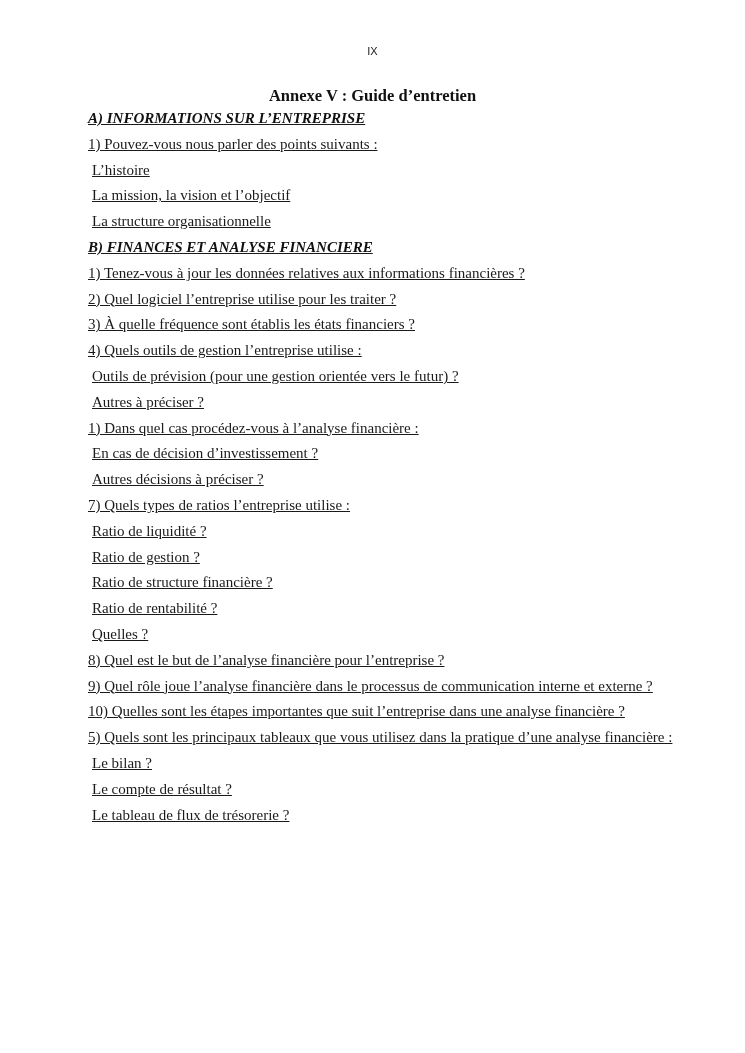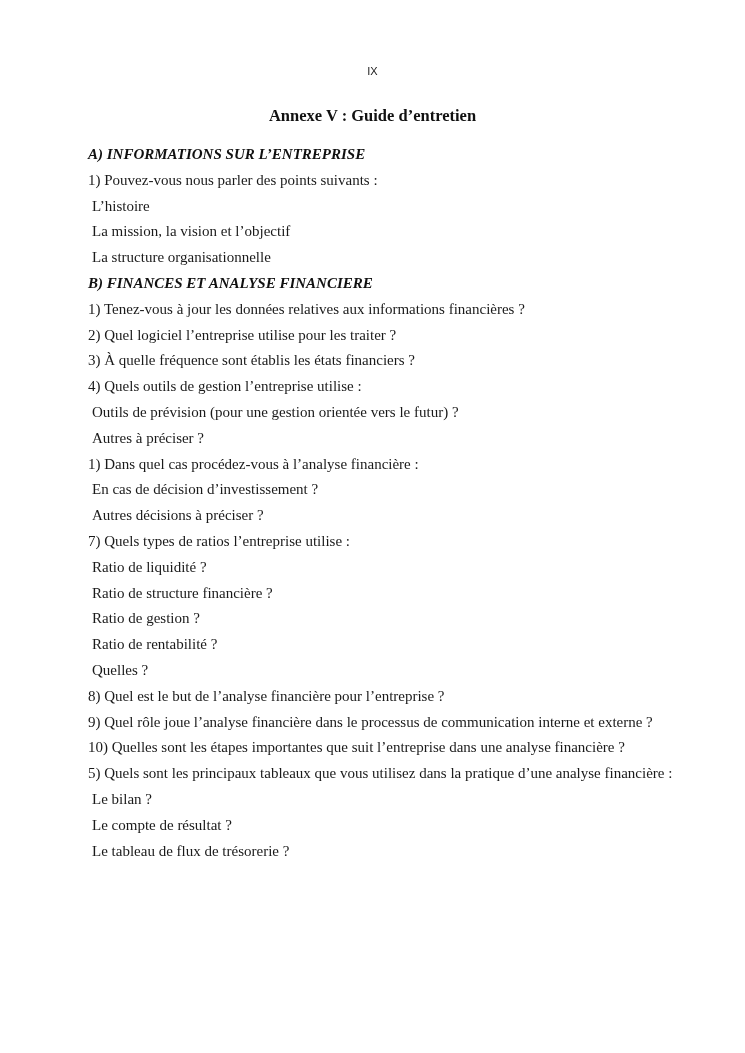--- a/index.html
+++ b/index.html
@@ -9,41 +9,42 @@
     height: 1053px;
     background: #ffffff;
     color: #1a1a1a;
     font-family: "Liberation Serif", serif;
   }
   .page {
     position: relative;
     width: 745px;
     height: 1053px;
     background: #ffffff;
-    padding-top: 64px;
+    padding-top: 44px;
     overflow: hidden;
   }
   .page-number {
     text-align: center;
     font-family: "Liberation Sans", sans-serif;
     font-size: 11px;
     line-height: 14px;
     color: #222222;
   }
   .doc-title {
     margin: 28px 0 0 0;
     text-align: center;
     font-size: 16.5px;
     font-weight: bold;
     line-height: 20px;
     color: #111111;
   }
   .content {
-    margin: 16px 0 0 88px;
+    margin: 0 0 0 88px;
     width: 600px;
+    text-decoration: underline;
   }
   .section-heading {
     margin: 0;
     font-size: 15px;
     font-weight: bold;
     font-style: italic;
     line-height: 25.8px;
     color: #111111;
   }
   .line {
@@ -73,22 +74,22 @@
     <div class="line">2) Quel logiciel l’entreprise utilise pour les traiter ?</div>
     <div class="line">3) À quelle fréquence sont établis les états financiers ?</div>
     <div class="line">4) Quels outils de gestion l’entreprise utilise :</div>
     <div class="line indent">Outils de prévision (pour une gestion orientée vers le futur) ?</div>
     <div class="line indent">Autres à préciser ?</div>
     <div class="line">1) Dans quel cas procédez-vous à l’analyse financière :</div>
     <div class="line indent">En cas de décision d’investissement ?</div>
     <div class="line indent">Autres décisions à préciser ?</div>
     <div class="line">7) Quels types de ratios l’entreprise utilise :</div>
     <div class="line indent">Ratio de liquidité ?</div>
+    <div class="line indent">Ratio de gestion ?</div>
     <div class="line indent">Ratio de structure financière ?</div>
-    <div class="line indent">Ratio de gestion ?</div>
     <div class="line indent">Ratio de rentabilité ?</div>
     <div class="line indent">Quelles ?</div>
     <div class="line">8) Quel est le but de l’analyse financière pour l’entreprise ?</div>
     <div class="line">9) Quel rôle joue l’analyse financière dans le processus de communication interne et externe ?</div>
     <div class="line">10) Quelles sont les étapes importantes que suit l’entreprise dans une analyse financière ?</div>
     <div class="line">5) Quels sont les principaux tableaux que vous utilisez dans la pratique d’une analyse financière :</div>
     <div class="line indent">Le bilan ?</div>
     <div class="line indent">Le compte de résultat ?</div>
     <div class="line indent">Le tableau de flux de trésorerie ?</div>
   </div>

